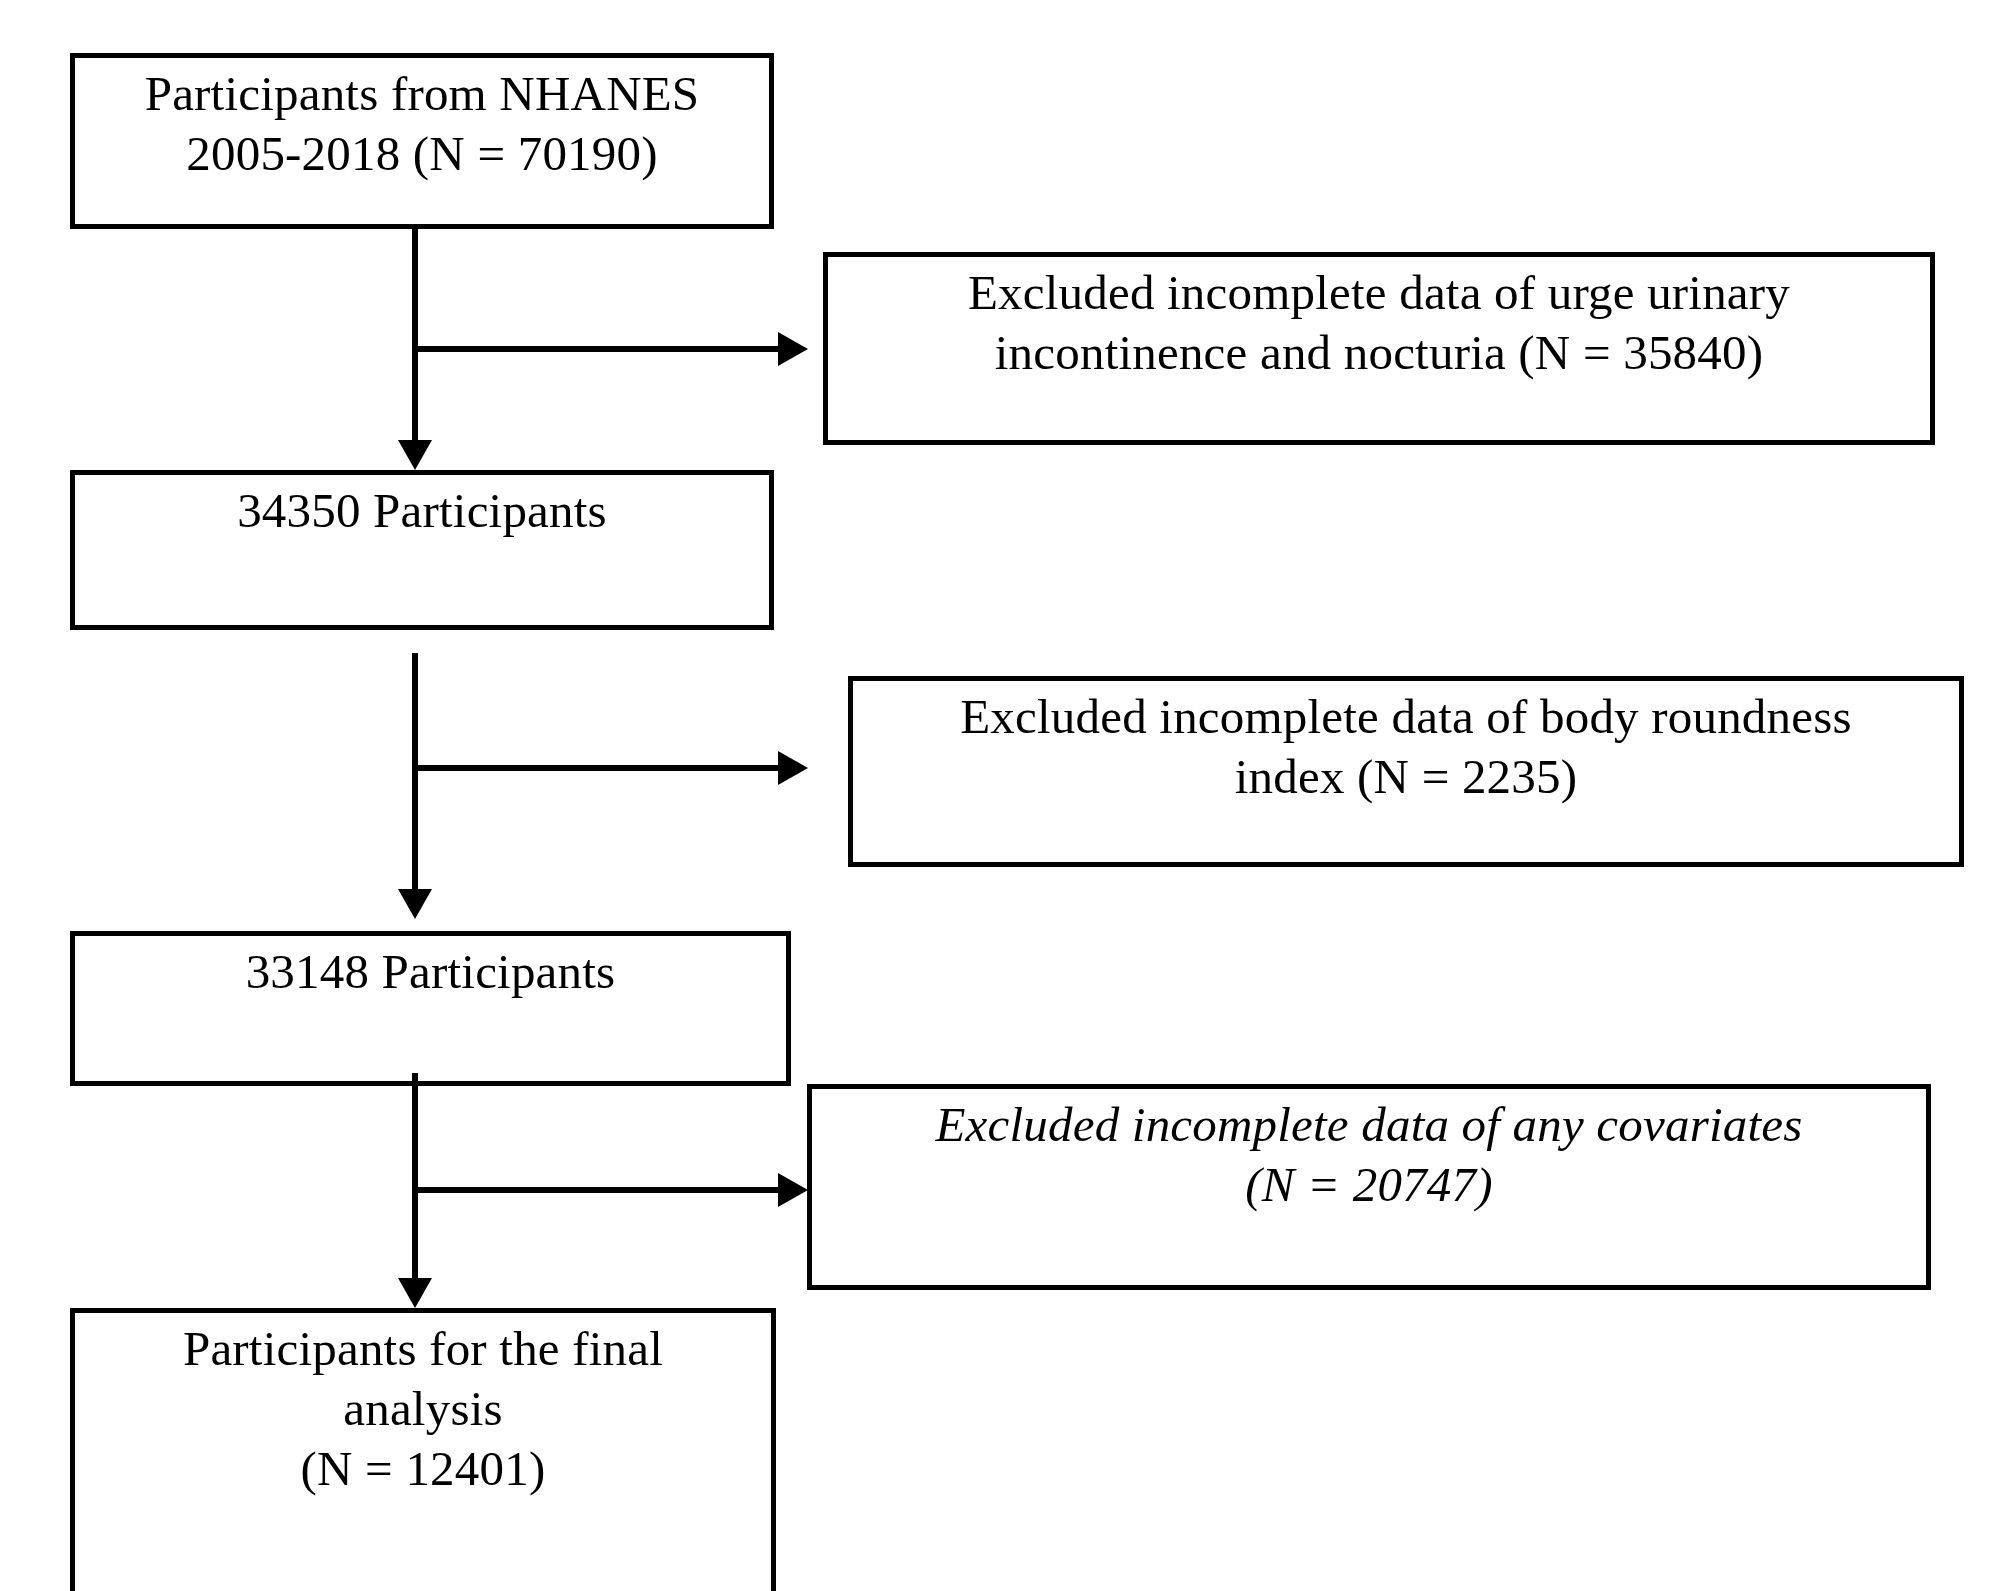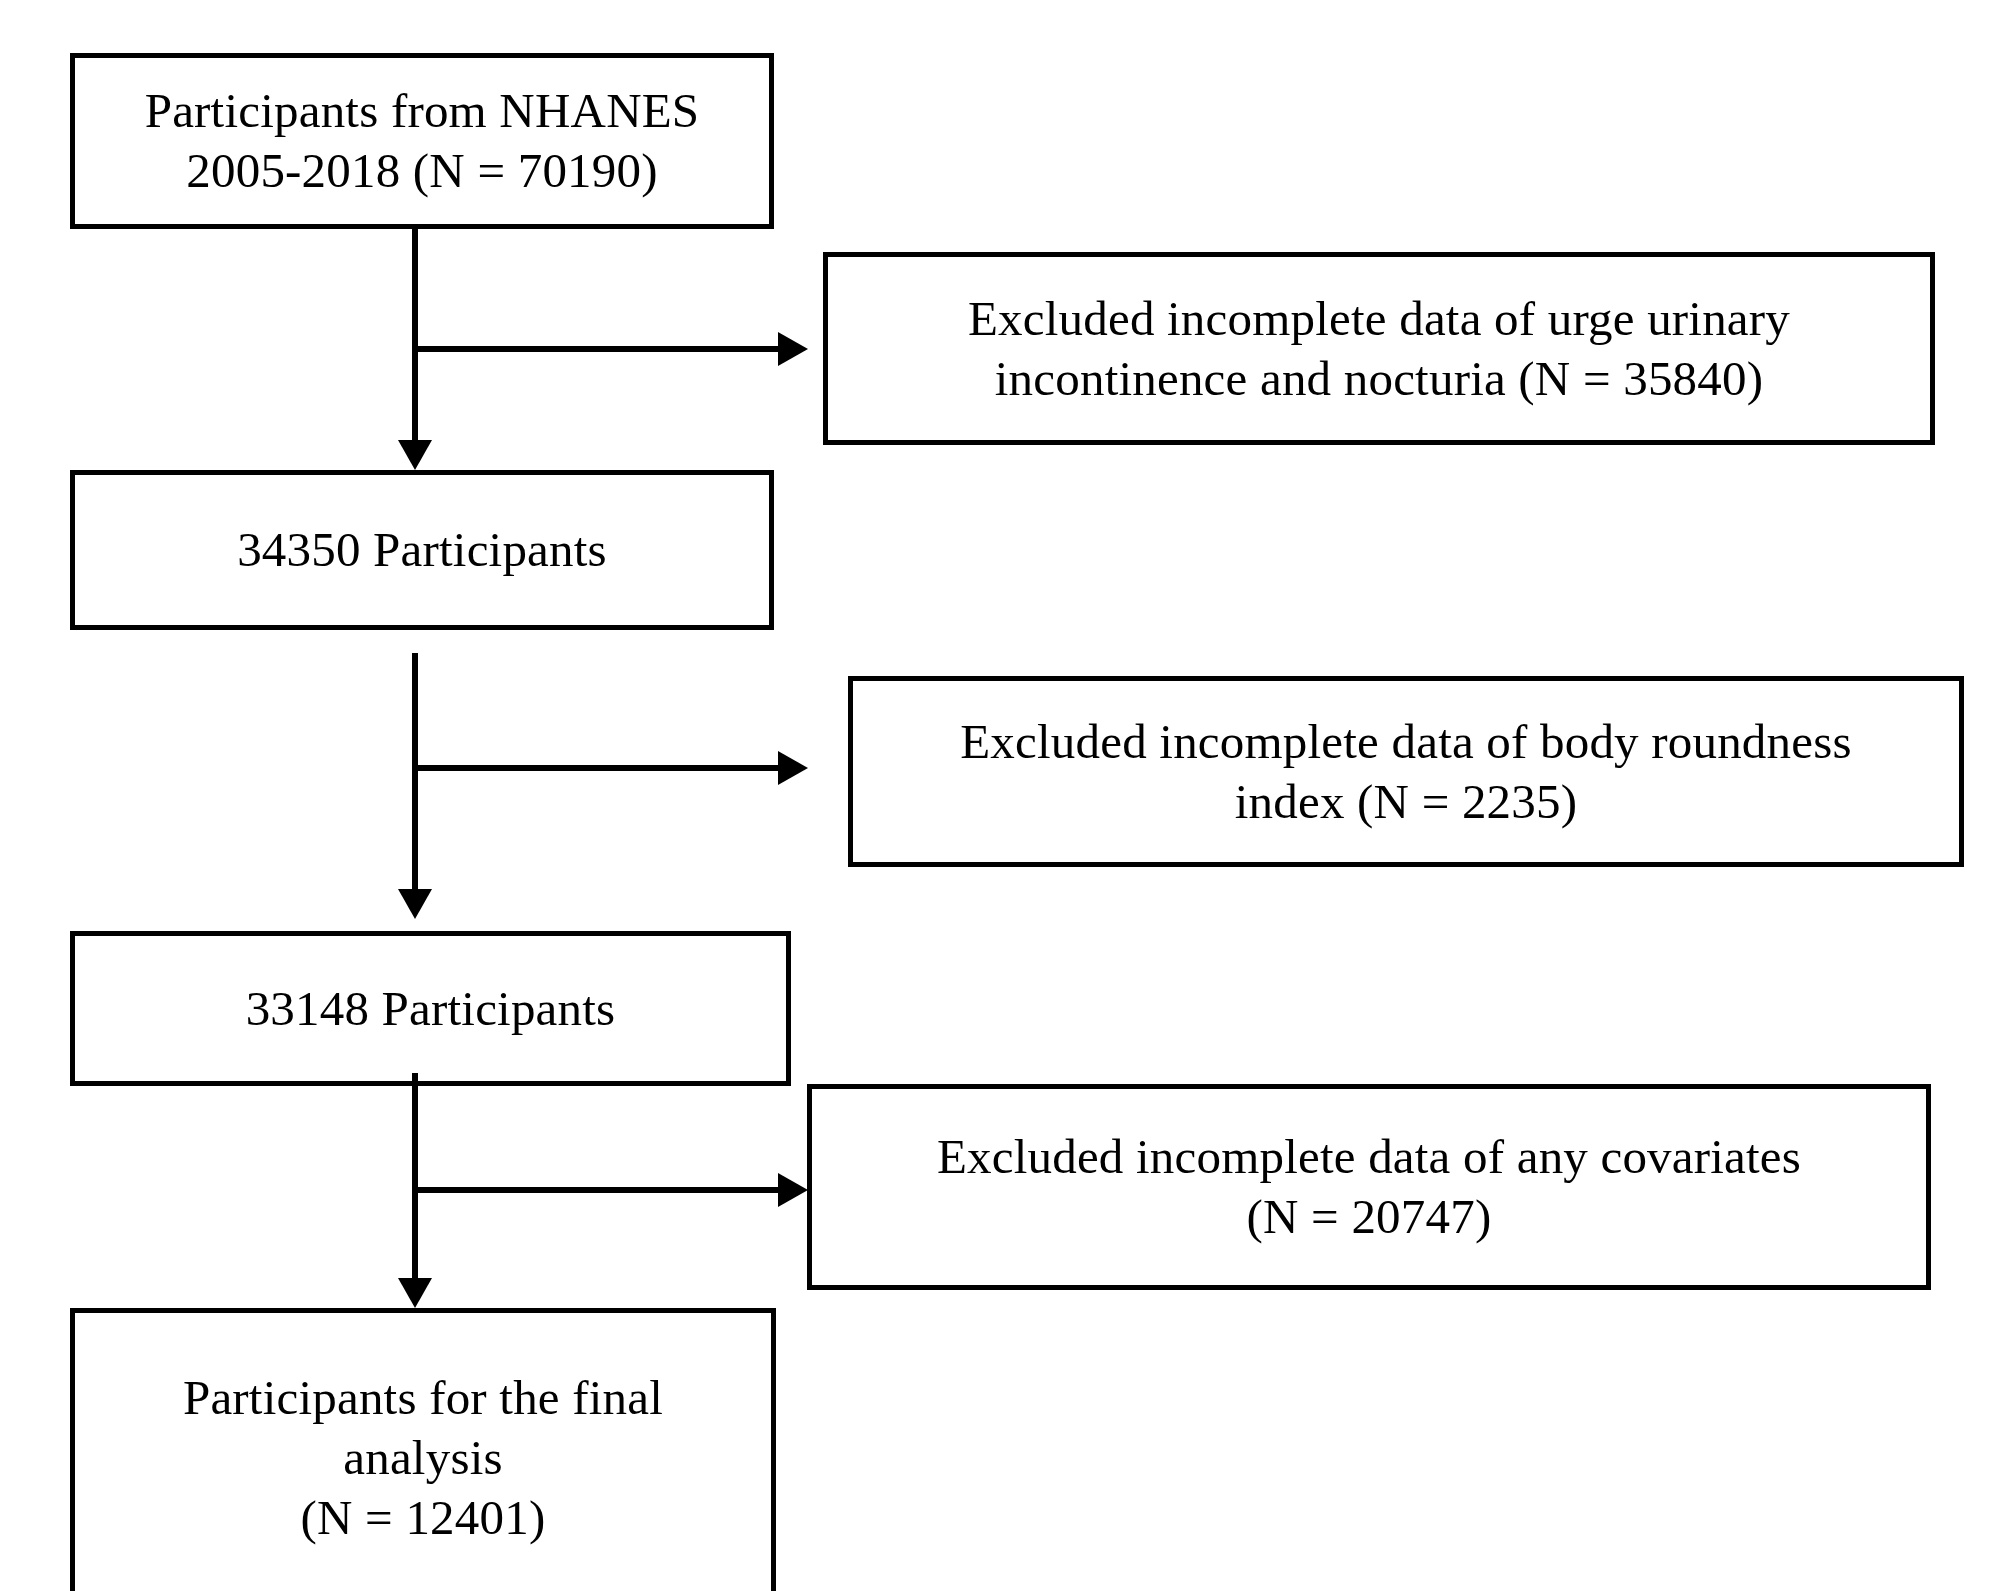--- a/index.html
+++ b/index.html
@@ -17,21 +17,20 @@
     height: 1591px;
     background: #ffffff;
     overflow: hidden;
   }
   .flow-box {
     position: absolute;
     box-sizing: border-box;
     border: 5px solid #000000;
     background: #ffffff;
     display: flex;
-    align-items: center;
     justify-content: center;
     text-align: center;
     color: #000000;
     font-family: "Liberation Serif", "DejaVu Serif", serif;
     font-size: 49px;
     line-height: 1.22;
     letter-spacing: 0.2px;
     padding: 6px 18px;
   }
   .flow-box .box-text {
@@ -39,21 +38,21 @@
     width: 100%;
   }
   
   #box-source   { left: 70px;  top: 53px;   width: 704px;  height: 176px; }
   #box-stage1   { left: 70px;  top: 470px;  width: 704px;  height: 160px; }
   #box-stage2   { left: 70px;  top: 919px;  width: 721px;  height: 155px; margin-top: 12px; }
   #box-final    { left: 70px;  top: 1308px; width: 706px;  height: 300px; }
 
   #box-excl1    { left: 807px; top: 252px;  width: 1112px; height: 193px; margin-left: 16px; }
   #box-excl2    { left: 807px; top: 676px;  width: 1116px; height: 191px; margin-left: 41px; }
-  #box-excl3    { left: 807px; top: 1084px; width: 1124px; height: 206px; }
+  #box-excl3    { left: 807px; top: 1084px; width: 1124px; height: 206px; font-style: italic; }
 
   
   .vline {
     position: absolute;
     width: 6px;
     background: #000000;
   }
   .hline {
     position: absolute;
     height: 6px;

